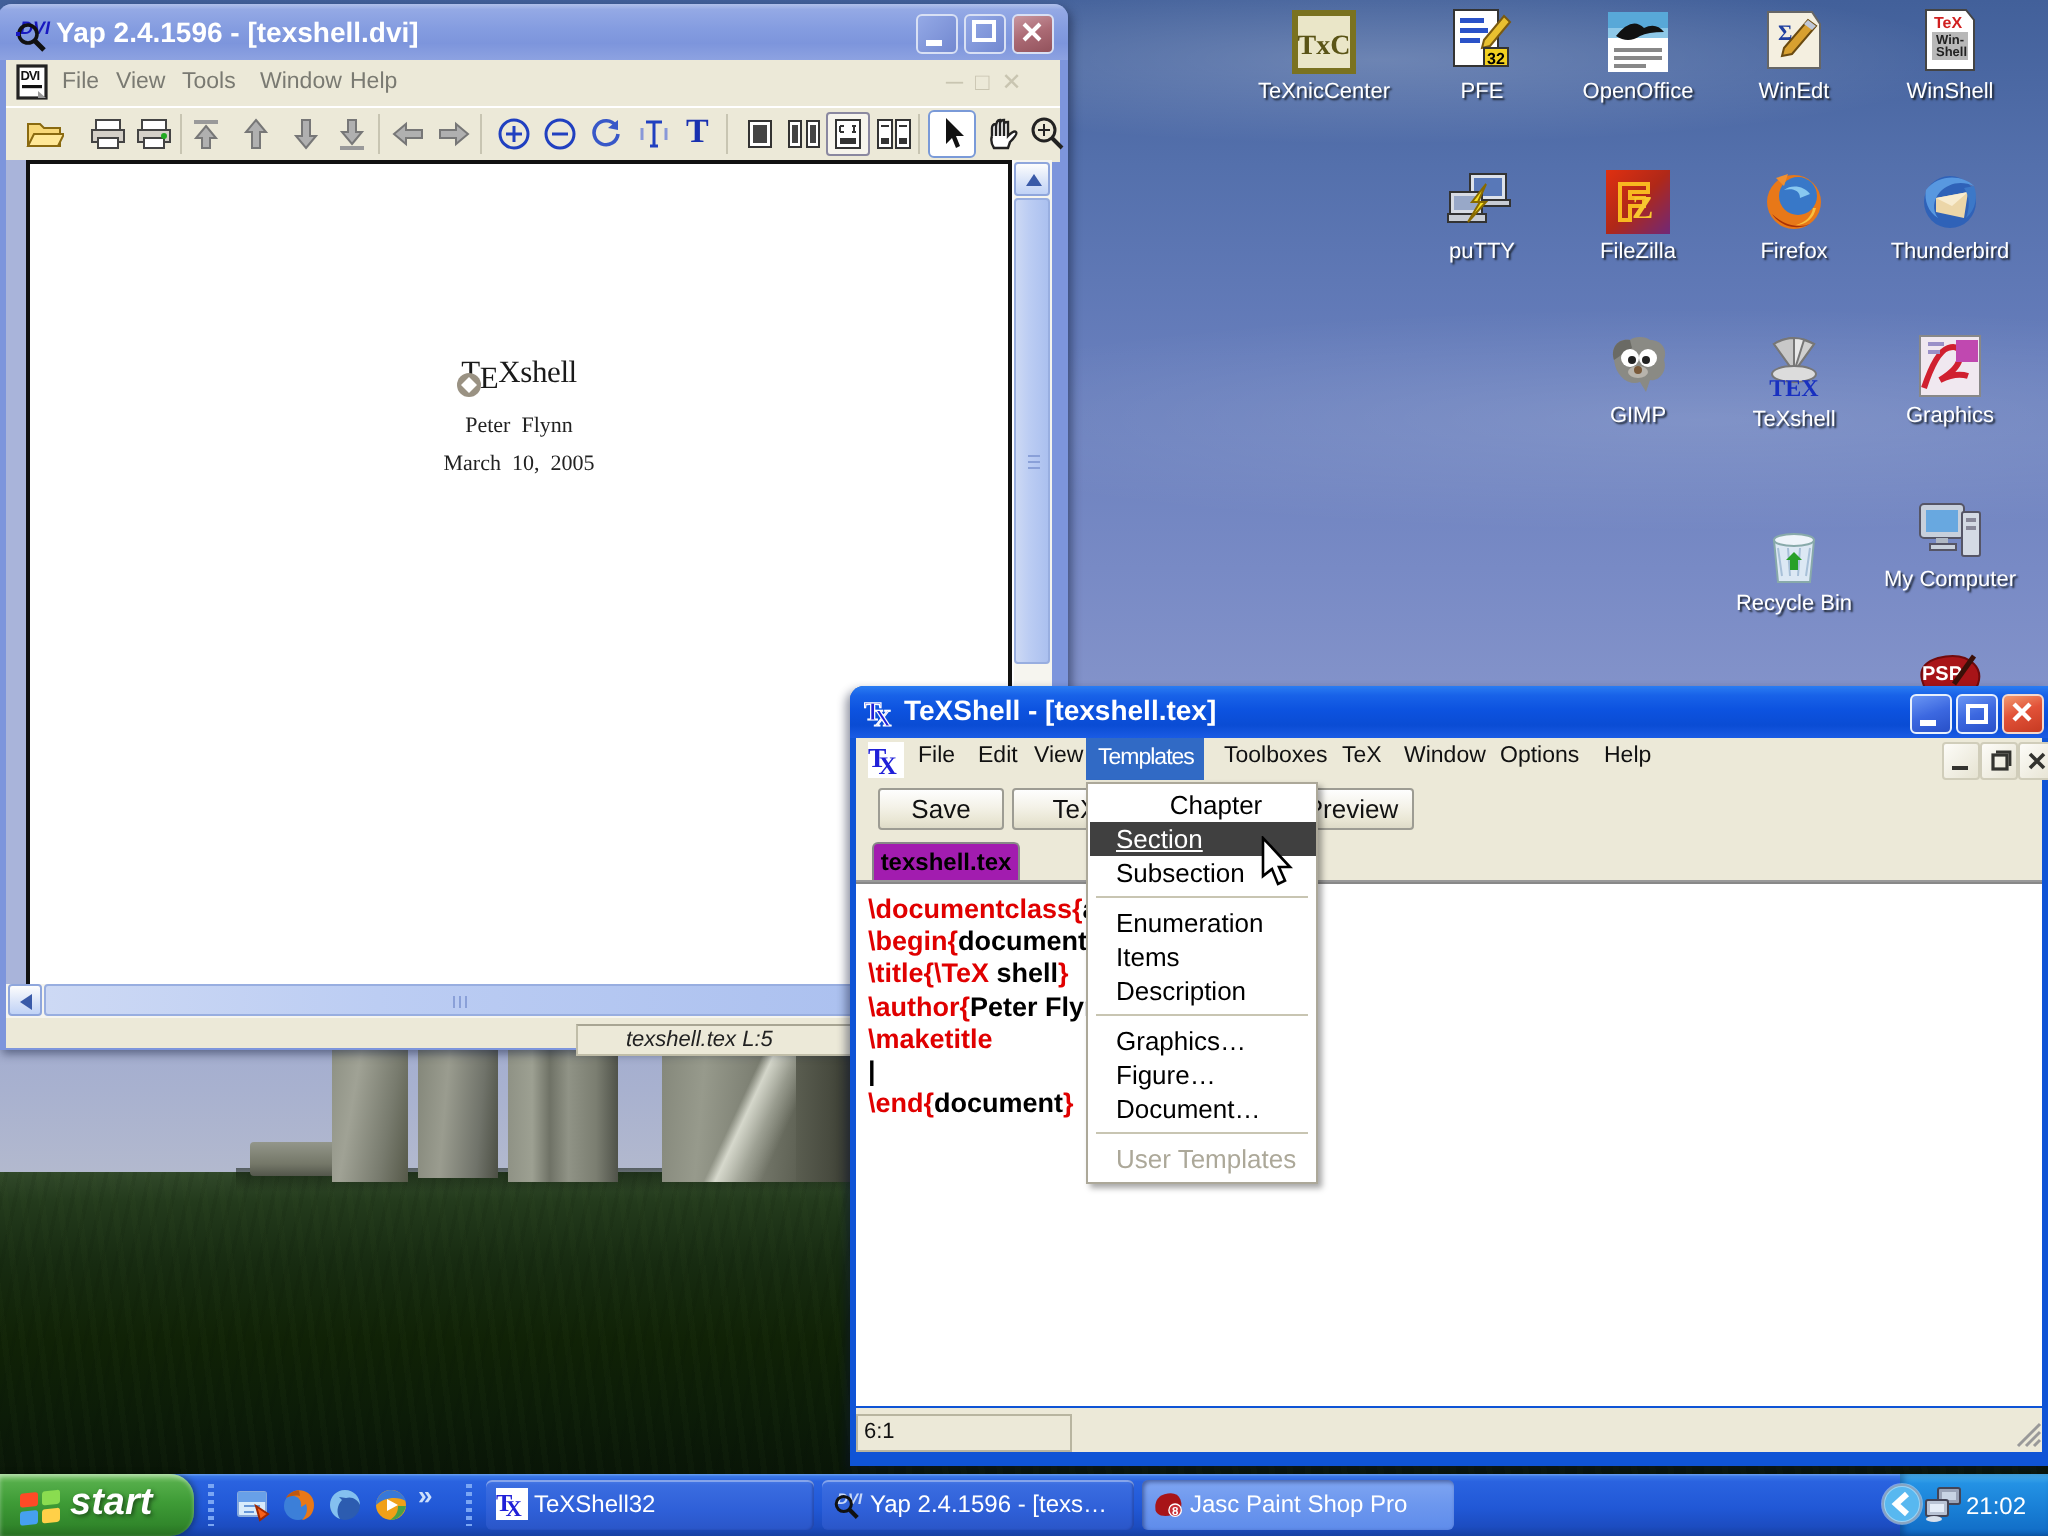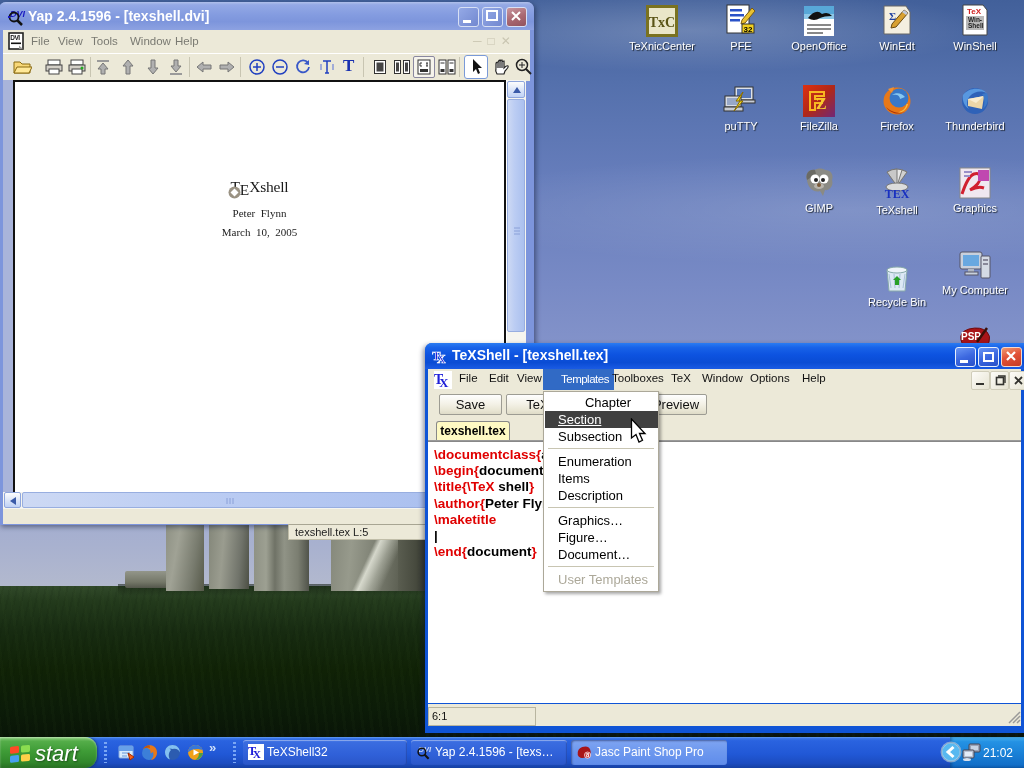--- a/index.html
+++ b/index.html
@@ -48,38 +48,38 @@
 box-shadow:-2px 2px 5px rgba(10,20,50,.45);}
 #tex-title{position:absolute;left:0;top:0;width:100%;height:26px;border-radius:7px 0 0 0;
 background:linear-gradient(180deg,#2a7cf2 0%,#1862e8 18%,#0d53e0 45%,#0a4cd4 75%,#1a5be4 100%);}
 #tex-title .txt{position:absolute;left:27px;top:4px;color:#fff;font-weight:bold;font-size:14px;}
 #tex-menubar{position:absolute;left:3px;top:26px;width:593px;height:22px;background:#ece9d8;font-size:11.5px;color:#111;}
 #tex-menubar .mi{position:absolute;top:3px;}
 #tex-toolbar{position:absolute;left:3px;top:48px;width:593px;height:27px;background:#ece9d8;}
 .xpbtn{position:absolute;top:3px;height:21px;background:linear-gradient(180deg,#fefefe 0%,#f4f2e8 45%,#e9e6d4 80%,#dedbc8 100%);
 border:1px solid #9d9c93;border-radius:2px;box-sizing:border-box;text-align:center;font-size:13px;color:#111;line-height:19px;}
 #tex-tabbar{position:absolute;left:3px;top:75px;width:593px;height:23px;background:#ece9d8;}
-#tex-tab{position:absolute;left:8px;top:3px;width:72px;height:20px;background:#fef9c3;border:1px solid #888;border-bottom:none;
+#tex-tab{position:absolute;left:8px;top:3px;width:72px;height:20px;background:#a21caf;border:1px solid #888;border-bottom:none;
 border-radius:3px 3px 0 0;font-size:12px;font-weight:bold;text-align:center;line-height:19px;}
 #tex-edit{position:absolute;left:3px;top:98px;width:593px;height:262px;background:#fff;border-top:1px solid #888;
 font-weight:bold;font-size:13.5px;line-height:16.2px;white-space:pre;padding:5px 0 0 6px;box-sizing:border-box;}
 #tex-status{position:absolute;left:3px;top:361px;width:593px;height:22px;background:#ece9d8;font-size:11px;color:#111;}
 .red{color:#e00000;}
 .blk{color:#000;}
 
 #drop{position:absolute;left:543px;top:391px;width:116px;height:201px;background:#fff;border:1px solid #aca899;box-sizing:border-box;
 box-shadow:2px 2px 3px rgba(0,0,0,.35);font-size:13px;color:#000;}
 #drop .it{position:absolute;left:1px;width:100px;height:17px;line-height:17px;padding-left:13px;}
 #drop .sep{position:absolute;left:4px;width:106px;border-top:1px solid #c8c5b2;}
 #drop .hi{background:#404040;color:#fff;text-decoration:underline;}
 
 #start{position:absolute;left:0;top:0;width:97px;height:31px;border-radius:0 12px 12px 0;
 background:linear-gradient(180deg,#8cce7c 0%,#54ad49 14%,#3f9c37 45%,#31872b 82%,#276f22 100%);
 box-shadow:inset 0 1px 2px rgba(255,255,255,.4), 1px 0 3px rgba(0,20,0,.4);}
-#start .stxt{position:absolute;left:35px;top:4px;color:#fff;font-size:22px;font-weight:normal;font-style:italic;
+#start .stxt{position:absolute;left:35px;top:4px;color:#fff;font-size:19px;font-weight:bold;font-style:italic;
 text-shadow:1px 1px 2px #1e4f1a;}
 .tkbtn{position:absolute;top:3px;height:25px;border-radius:3px;color:#fff;font-size:12px;
 background:linear-gradient(180deg,#4a7ce8 0%,#3a6ce0 10%,#2f60d8 60%,#2a56c8 100%);
 box-shadow:inset 0 1px 0 rgba(255,255,255,.35), inset -1px 0 1px rgba(0,0,40,.2);}
 .tkbtn .tktxt{position:absolute;left:24px;top:5px;white-space:nowrap;overflow:hidden;}
 #tray{position:absolute;left:950px;top:0;width:74px;height:31px;
 background:linear-gradient(180deg,#4ab2ee 0%,#2492e4 15%,#1a82d8 50%,#126fc8 90%,#0d60b4 100%);
 box-shadow:inset 2px 0 3px rgba(0,30,80,.35);color:#fff;}
 #clock{position:absolute;left:33px;top:9px;font-size:12px;color:#fff;}
 .ql{position:absolute;top:7px;}
@@ -414,21 +414,21 @@
  </div>
  <div id="yap-hsb">
   <div class="sbtn" style="left:1px;top:0px;width:17px;height:16px;"><svg width="17" height="16">
           <path d="M11 4 L5 8 L11 12 Z" fill="#3a5aa8"></path>
         </svg></div>
   <div class="thumbv" style="left:19px;top:0px;width:417px;height:16px;"><svg width="417" height="16">
           <path d="M204 5 L204 11 M207 5 L207 11 M210 5 L210 11" stroke="#8aa0d8"></path>
         </svg></div>
  </div>
  <div id="yap-status">
-  <div style="position:absolute;left:285px;top:15px;width:136px;height:14px;border:1px solid #c0bda8;border-top-color:#a8a593;background:#ece9d8;padding-left:6px;line-height:14px;">texshell.tex L:5</div>
+  <div style="position:absolute;left:285px;top:3px;width:136px;height:14px;border:1px solid #c0bda8;border-top-color:#a8a593;background:#ece9d8;padding-left:24px;line-height:14px;font-style:italic;">texshell.tex L:5</div>
  </div>
 </div>
 <div id="texshell" class="win">
  <div id="tex">
  <div id="tex-title">
   <svg style="position:absolute;left:7px;top:5px;" width="17" height="17" viewBox="0 0 17 17">
           <text x="0" y="12" font-size="13" font-weight="bold" fill="#2020d8" stroke="#fff" stroke-width="0.6" font-family="Liberation Serif">T</text>
           <text x="5" y="15" font-size="12" font-weight="bold" fill="#2020d8" stroke="#fff" stroke-width="0.6" font-family="Liberation Serif">X</text>
         </svg>
   <div class="txt">TeXShell - [texshell.tex]</div>
@@ -444,21 +444,21 @@
  </div>
  <div id="tex-menubar">
   <svg style="position:absolute;left:6px;top:2px;" width="18" height="18" viewBox="0 0 17 17">
           <rect x="0" y="0" width="17" height="17" fill="#fff"></rect>
           <text x="0" y="12" font-size="13" font-weight="bold" fill="#2020d8" font-family="Liberation Serif">T</text>
           <text x="5" y="15" font-size="12" font-weight="bold" fill="#2020d8" font-family="Liberation Serif">X</text>
         </svg>
   <span class="mi" style="left:31px;">File</span>
   <span class="mi" style="left:61px;">Edit</span>
   <span class="mi" style="left:89px;">View</span>
-  <span class="mi" style="left:115px;top:0px;"><span style="display:inline-block;background:#316ac5;color:#fff;padding:4px 5px 5px 18px;letter-spacing:-0.5px;">Templates</span></span>
+  <span class="mi" style="left:115px;top:0px;"><span style="display:inline-block;background:#316ac5;color:#fff;padding:4px 5px 5px 6px;letter-spacing:-0.5px;">Templates</span></span>
   <span class="mi" style="left:184px;">Toolboxes</span>
   <span class="mi" style="left:243px;">TeX</span>
   <span class="mi" style="left:274px;">Window</span>
   <span class="mi" style="left:322px;">Options</span>
   <span class="mi" style="left:374px;">Help</span>
   <span style="position:absolute;left:543px;top:2px;width:17px;height:17px;background:linear-gradient(135deg,#fdfcf8,#e6e3d2);border:1px solid #d0cdba;border-radius:2px;"><svg width="17" height="17">
             <rect x="4" y="11" width="8" height="2" fill="#33332f"></rect>
           </svg></span>
         <span style="position:absolute;left:562px;top:2px;width:17px;height:17px;background:linear-gradient(135deg,#fdfcf8,#e6e3d2);border:1px solid #d0cdba;border-radius:2px;"><svg width="17" height="17">
             <rect x="5.5" y="5.5" width="7" height="7" fill="none" stroke="#33332f" stroke-width="1.6"></rect>

